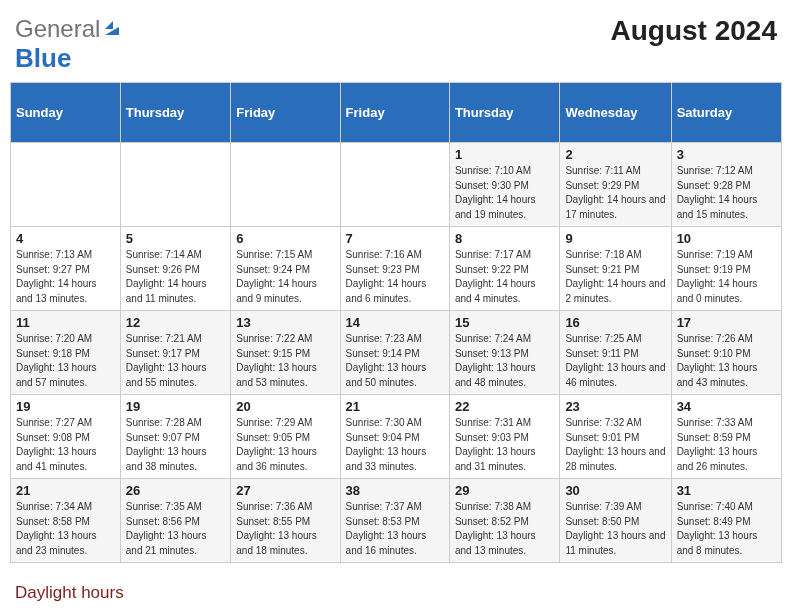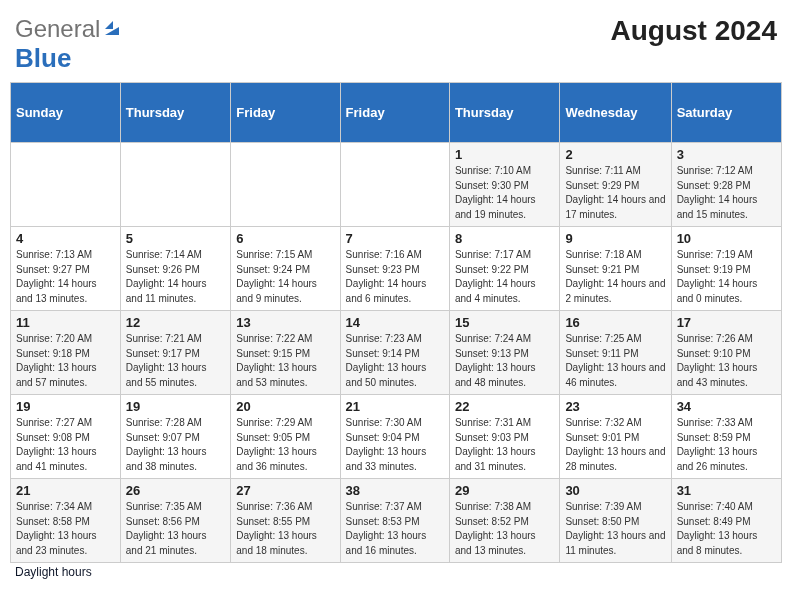--- a/index.html
+++ b/index.html
@@ -75,23 +75,23 @@
     }
     .day-info {
       color: #333;
       font-size: 10px;
       line-height: 1.45;
     }
     .empty-cell {
       background: #fff !important;
     }
     .footer-note {
-      margin-top: 2px;
-      font-size: 12px;
-      color: #0f172a;
+      margin-top: 20px;
+      font-size: 17px;
+      color: #7f1d1d;
       padding-left: 5px;
     }
   </style>
 </head>
 <body>
 
 <div class="header-area">
   <div class="logo">
     <div class="logo-line">
       <span style="font-size:24px;font-weight:normal;color:#737373;">General</span>

